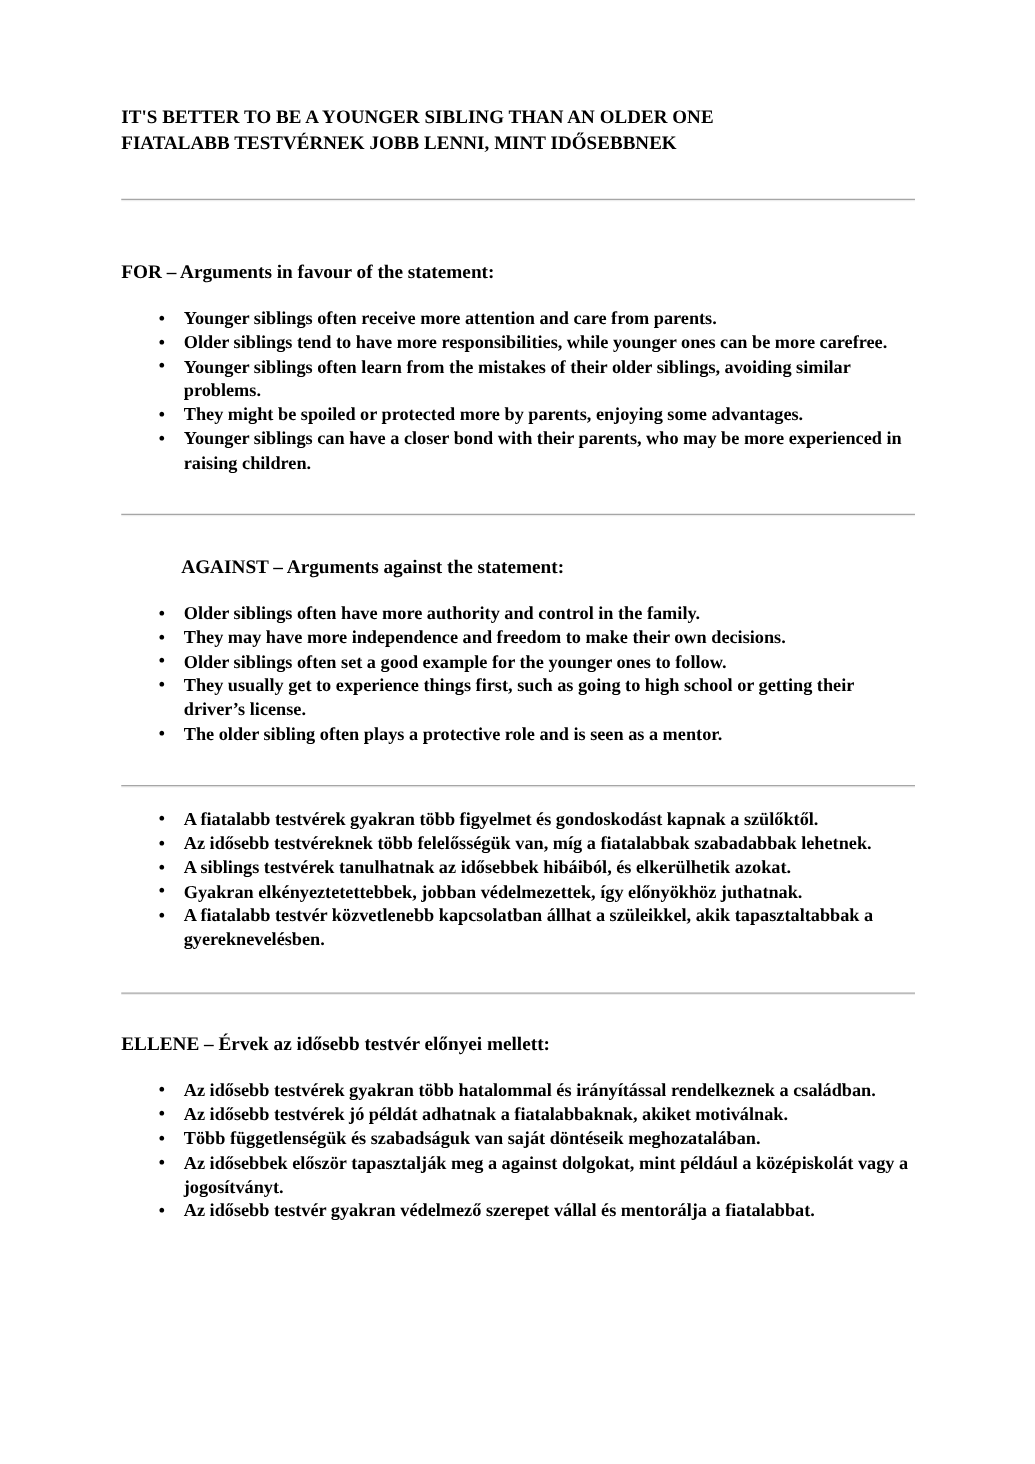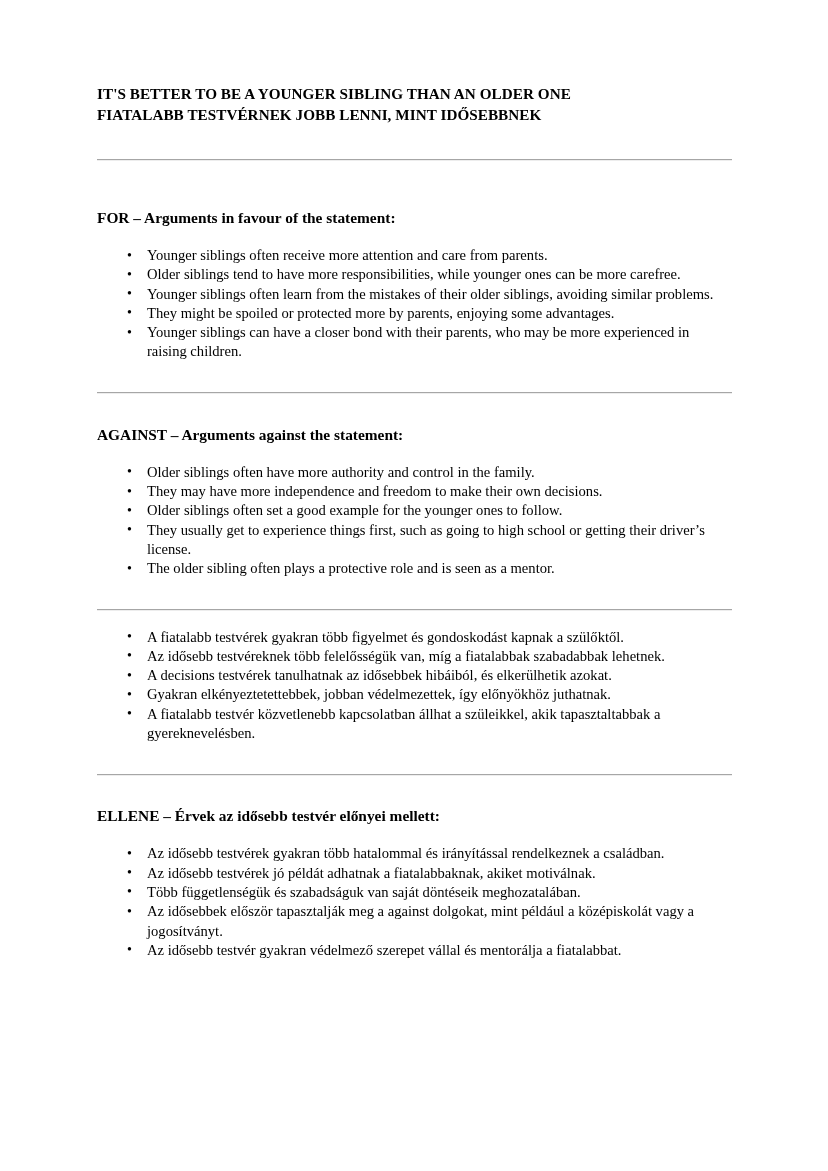--- a/index.html
+++ b/index.html
@@ -68,37 +68,38 @@
     padding: 0;
   }
   .section-heading {
     font-size: 15.4px;
     font-weight: bold;
     line-height: 20px;
     margin: 0;
     padding: 0;
   }
   .sec-1 .section-heading { margin-top: 48px; }
-  .sec-2 .section-heading { margin-top: 32px; }
+  .sec-2 .section-heading { margin-top: 32px; margin-left: 48px; }
   .sec-3 .section-heading { margin-top: 32px; }
   .sec-4 .section-heading { margin-top: 31px; }
 
   .bullet-list {
     list-style: none;
     margin: 0;
     padding: 0;
     margin-top: 18px;
   }
   .bullet-item {
     position: relative;
     padding-left: 50px;
     font-size: 14.6px;
     line-height: 19.3px;
     margin: 0;
     text-align: left;
+    font-weight: bold;
   }
   .bullet-item::before {
     content: "\2022";
     position: absolute;
     left: 30px;
     top: -0.5px;
     font-size: 14px;
     line-height: 19.3px;
     color: #000;
   }
@@ -139,21 +140,21 @@
         <li class="bullet-item">The older sibling often plays a protective role and is seen as a mentor.</li>
       </ul>
     </section>
 
     <hr class="divider divider-3">
 
     <section class="section sec-3">
       <ul class="bullet-list">
         <li class="bullet-item">A fiatalabb testvérek gyakran több figyelmet és gondoskodást kapnak a szülőktől.</li>
         <li class="bullet-item">Az idősebb testvéreknek több felelősségük van, míg a fiatalabbak szabadabbak lehetnek.</li>
-        <li class="bullet-item">A decisions testvérek tanulhatnak az idősebbek hibáiból, és elkerülhetik azokat.</li>
+        <li class="bullet-item">A siblings testvérek tanulhatnak az idősebbek hibáiból, és elkerülhetik azokat.</li>
         <li class="bullet-item">Gyakran elkényeztetettebbek, jobban védelmezettek, így előnyökhöz juthatnak.</li>
         <li class="bullet-item">A fiatalabb testvér közvetlenebb kapcsolatban állhat a szüleikkel, akik tapasztaltabbak a gyereknevelésben.</li>
       </ul>
     </section>
 
     <hr class="divider divider-4">
 
     <section class="section sec-4">
       <h2 class="section-heading">ELLENE – Érvek az idősebb testvér előnyei mellett:</h2>
       <ul class="bullet-list">

